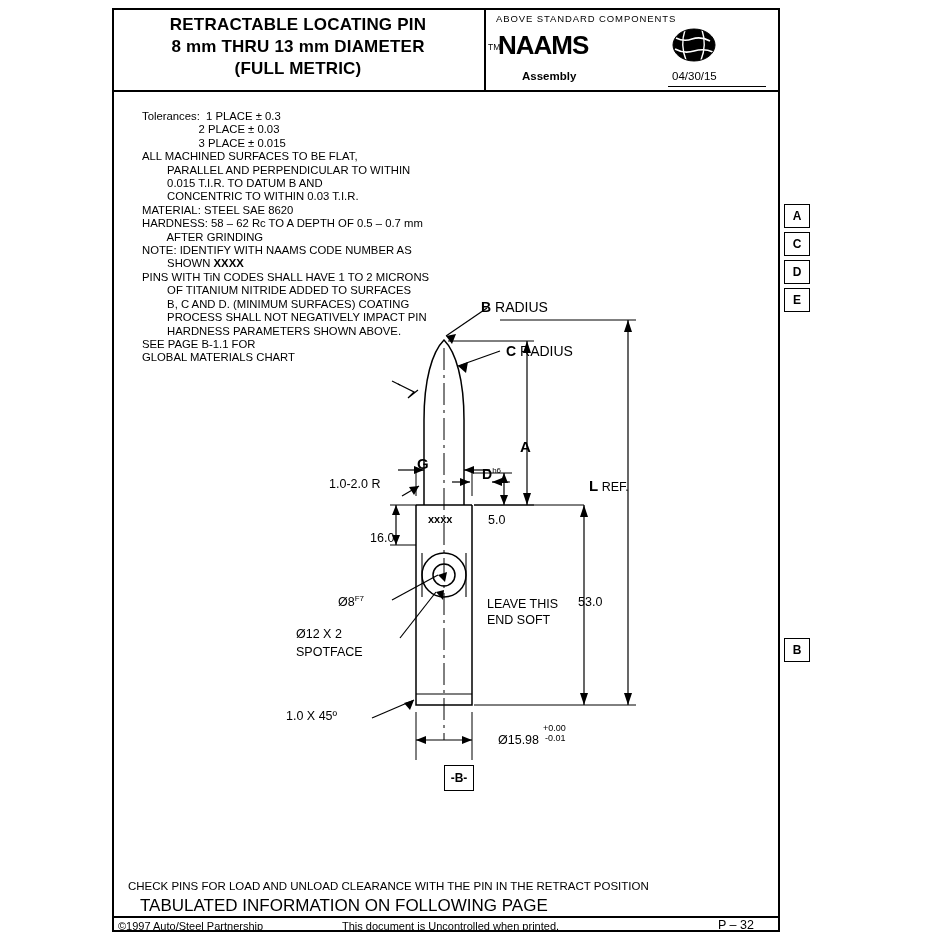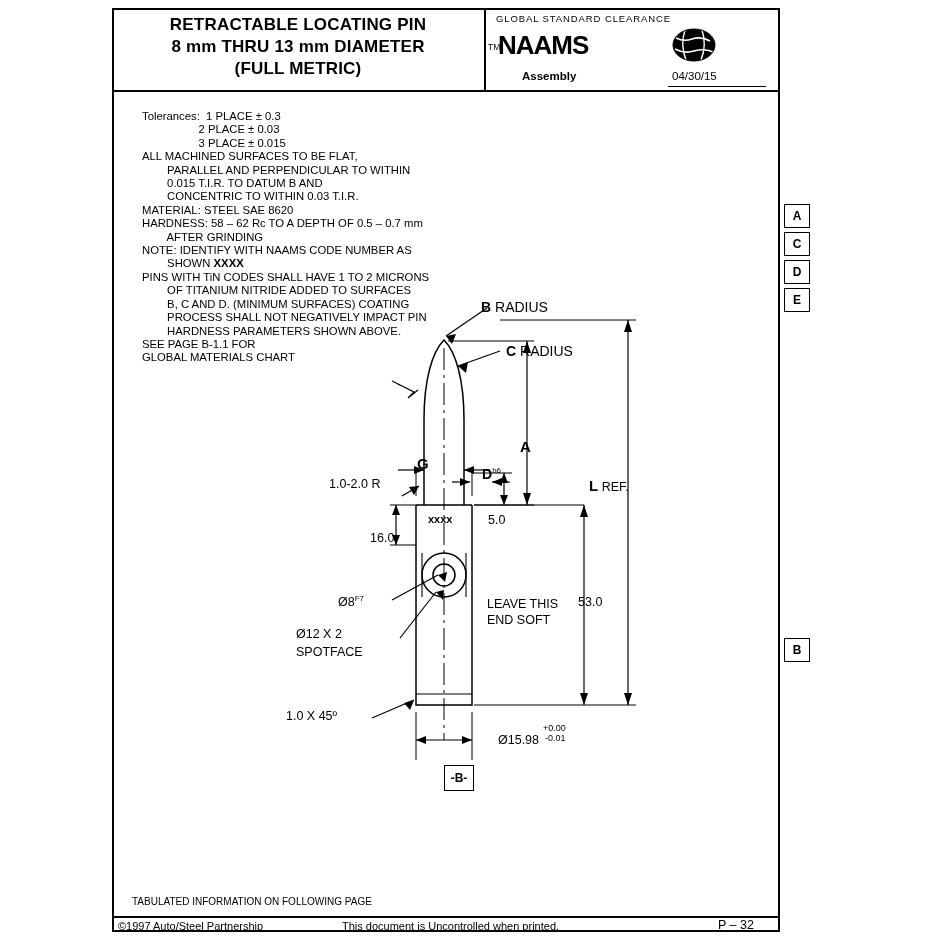--- a/index.html
+++ b/index.html
@@ -28,21 +28,21 @@
   
   .tab{position:absolute;width:26px;height:24px;border:1.6px solid #000;box-sizing:border-box;
        font-size:12px;font-weight:bold;display:flex;align-items:center;justify-content:center;background:#fff;}
   .lbl{position:absolute;font-size:12.5px;white-space:nowrap;}
   .lbl-b{font-weight:bold;}
   .sup{font-size:8px;vertical-align:super;margin-top:16px;}
   .box{position:absolute;border:1.5px solid #000;box-sizing:border-box;background:#fff;}
 
   
   .foot1{position:absolute;left:128px;top:880px;font-size:11.5px;}
-  .foot2{position:absolute;left:132px;top:896px;font-size:10px;}
+  .foot2{position:absolute;left:140px;top:896px;font-size:17px;}
   .botline{position:absolute;left:112px;top:916px;width:668px;height:0;border-top:2px solid #000;}
   .f-left{position:absolute;left:118px;top:920px;font-size:11px;}
   .f-mid{position:absolute;left:342px;top:920px;font-size:11px;}
   .f-right{position:absolute;left:718px;top:918px;font-size:12.5px;}
 </style>
 </head>
 <body>
 
 <div id="sheet">
 
@@ -50,21 +50,21 @@
 
   <div class="titleblock">
     <div class="tb-left">
       <div class="tb-title">
         <div>RETRACTABLE LOCATING PIN</div>
         <div>8 mm THRU 13 mm DIAMETER</div>
         <div>(FULL METRIC)</div>
       </div>
     </div>
     <div class="tb-right">
-      <div class="gsc">GLOBAL STANDARD CLEARANCE</div>
+      <div class="gsc">ABOVE STANDARD COMPONENTS</div>
       <div class="tm">TM</div>
       <div class="naams">NAAMS</div>
       <svg class="globe" viewBox="0 0 44 34">
         <ellipse cx="22" cy="17" rx="21" ry="16" fill="#000"></ellipse>
         <path d="M4 10 q8 4 16 1 q9 -3 18 2" stroke="#fff" stroke-width="1.6" fill="none"></path>
         <path d="M3 21 q9 5 19 2 q10 -3 19 1" stroke="#fff" stroke-width="1.6" fill="none"></path>
         <path d="M13 2 q-5 15 1 30" stroke="#fff" stroke-width="1.4" fill="none"></path>
         <path d="M30 2 q5 15 -1 30" stroke="#fff" stroke-width="1.4" fill="none"></path>
         <ellipse cx="22" cy="17" rx="21" ry="16" fill="none" stroke="#000" stroke-width="1"></ellipse>
       </svg>
@@ -253,19 +253,20 @@
   <div class="lbl" style="left:286px;top:709px;">1.0 X 45º</div>
 
   <div class="lbl" style="left:498px;top:733px;">Ø15.98</div>
   <div class="lbl" style="left:543px;top:723px;font-size:9px;">+0.00</div>
   <div class="lbl" style="left:545px;top:733px;font-size:9px;">-0.01</div>
 
   <div class="box" style="left:444px;top:765px;width:30px;height:26px;display:flex;align-items:center;justify-content:center;font-size:12px;font-weight:bold;">
       <span>-B-</span>
     </div>
 
+  <div class="foot1">CHECK PINS FOR LOAD AND UNLOAD CLEARANCE WITH THE PIN IN THE RETRACT POSITION</div>
   <div class="foot2">TABULATED INFORMATION ON FOLLOWING PAGE</div>
   <div class="botline"></div>
   <div class="f-left">©1997 Auto/Steel Partnership</div>
   <div class="f-mid">This document is Uncontrolled when printed.</div>
   <div class="f-right">P – 32</div>
 
 </div>
 
 </body></html>

